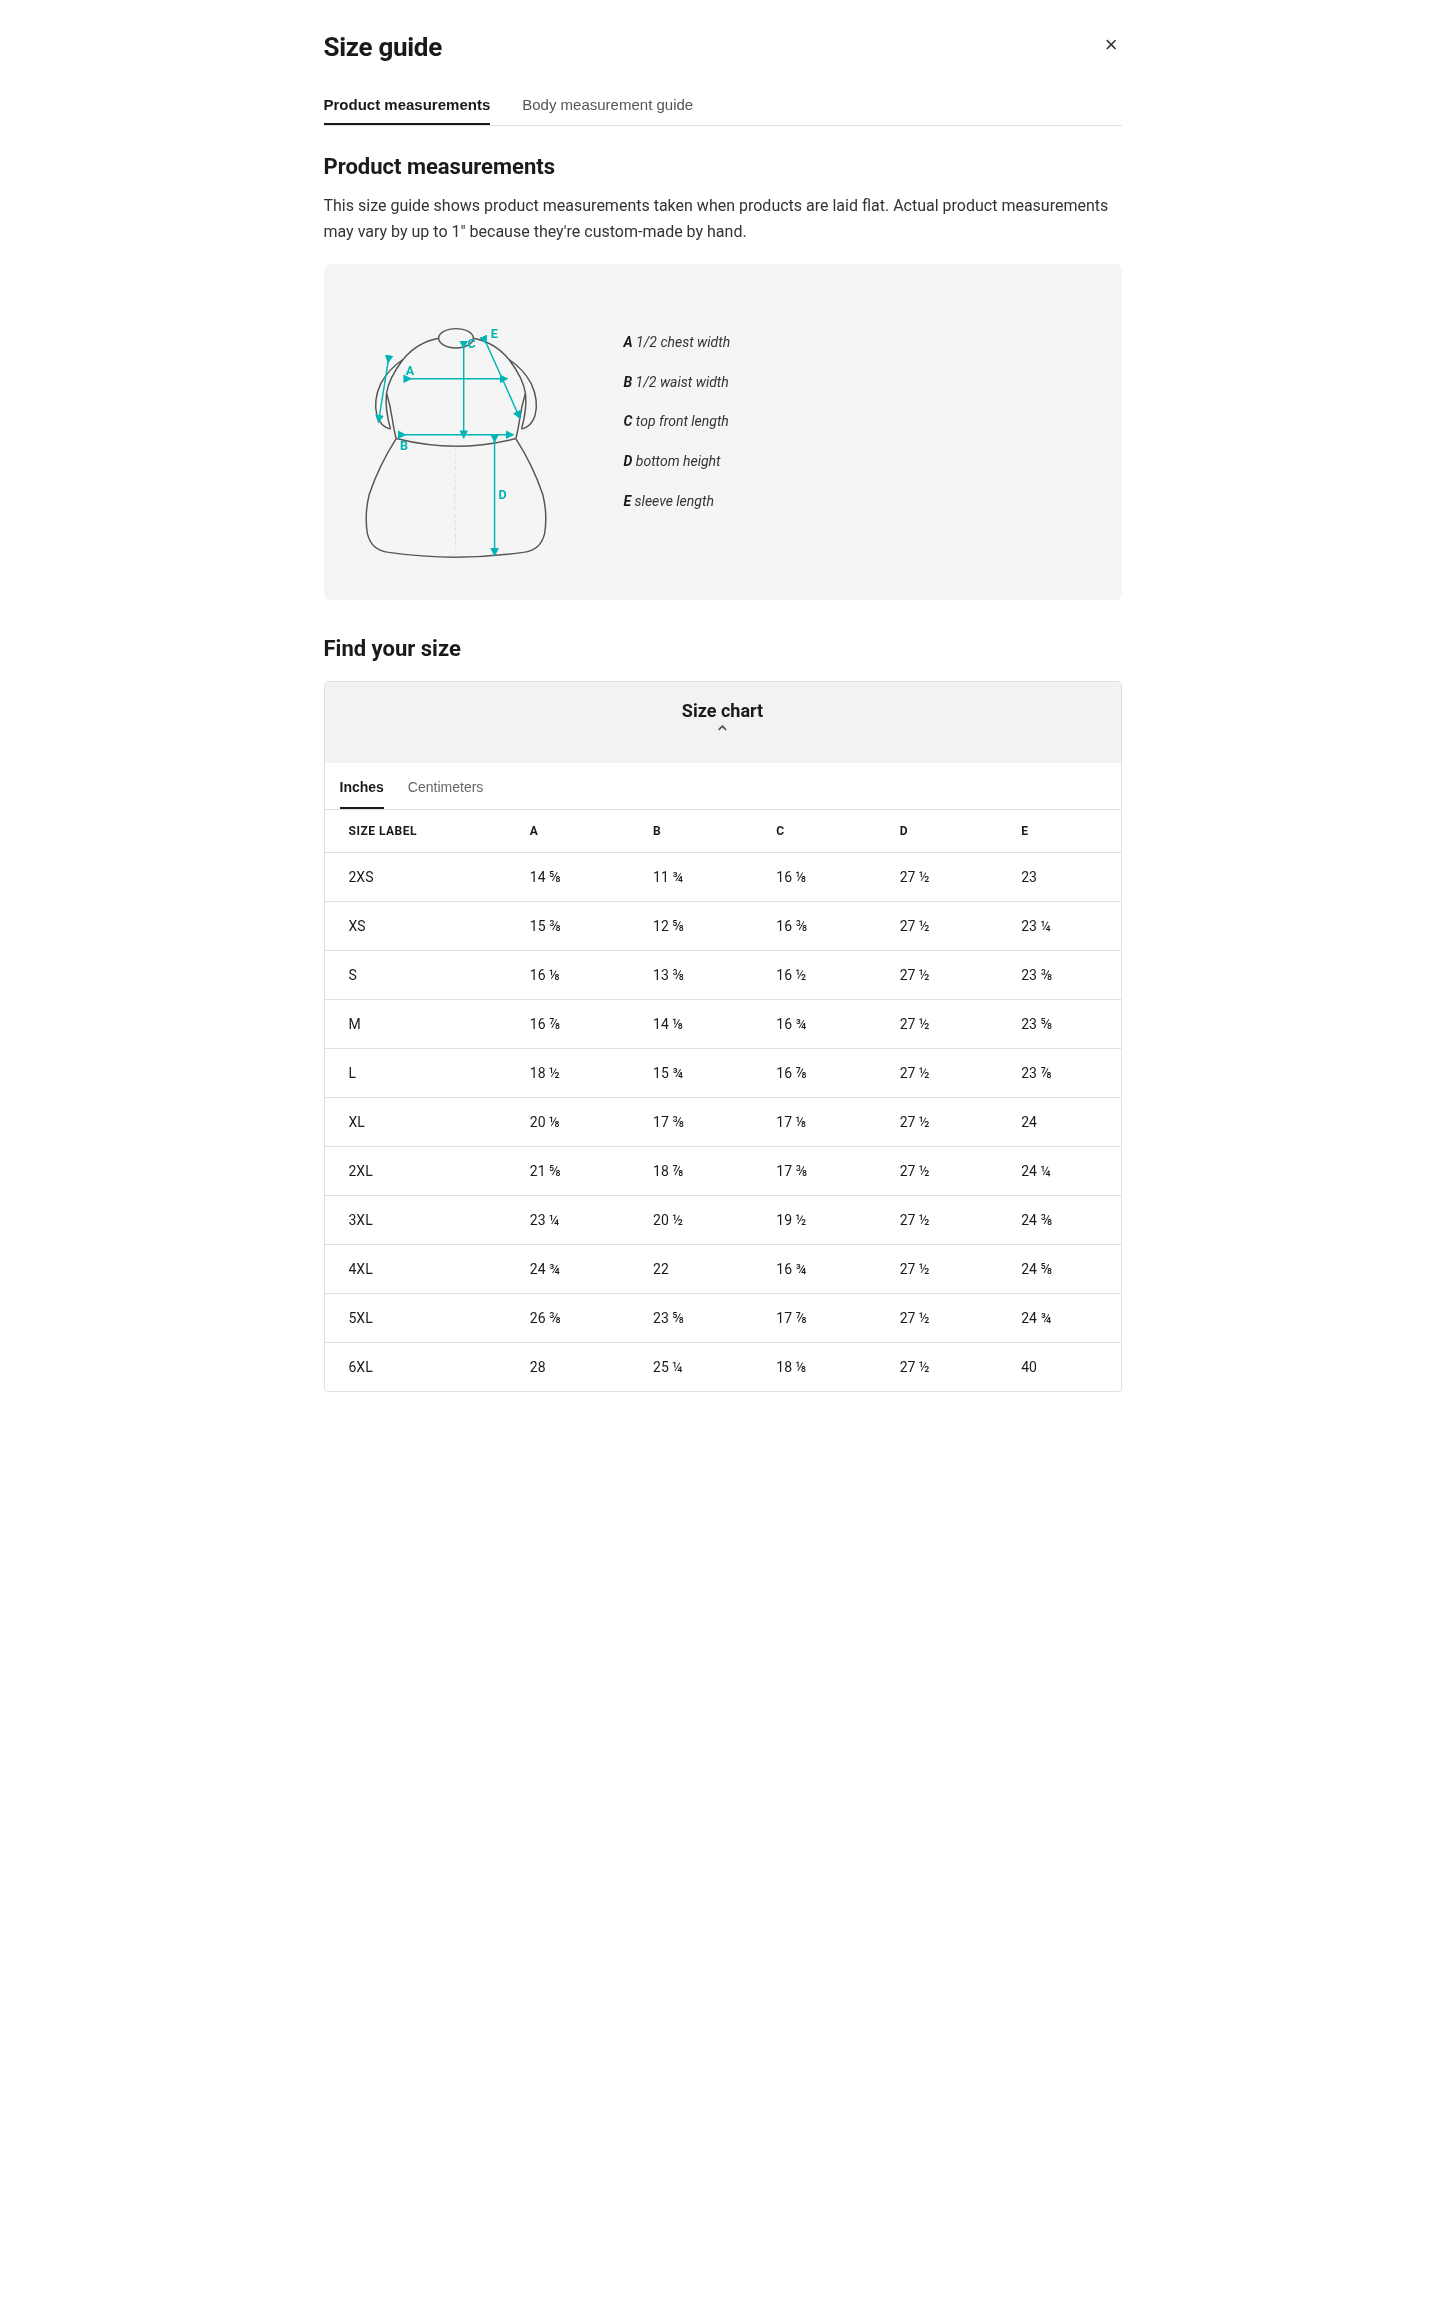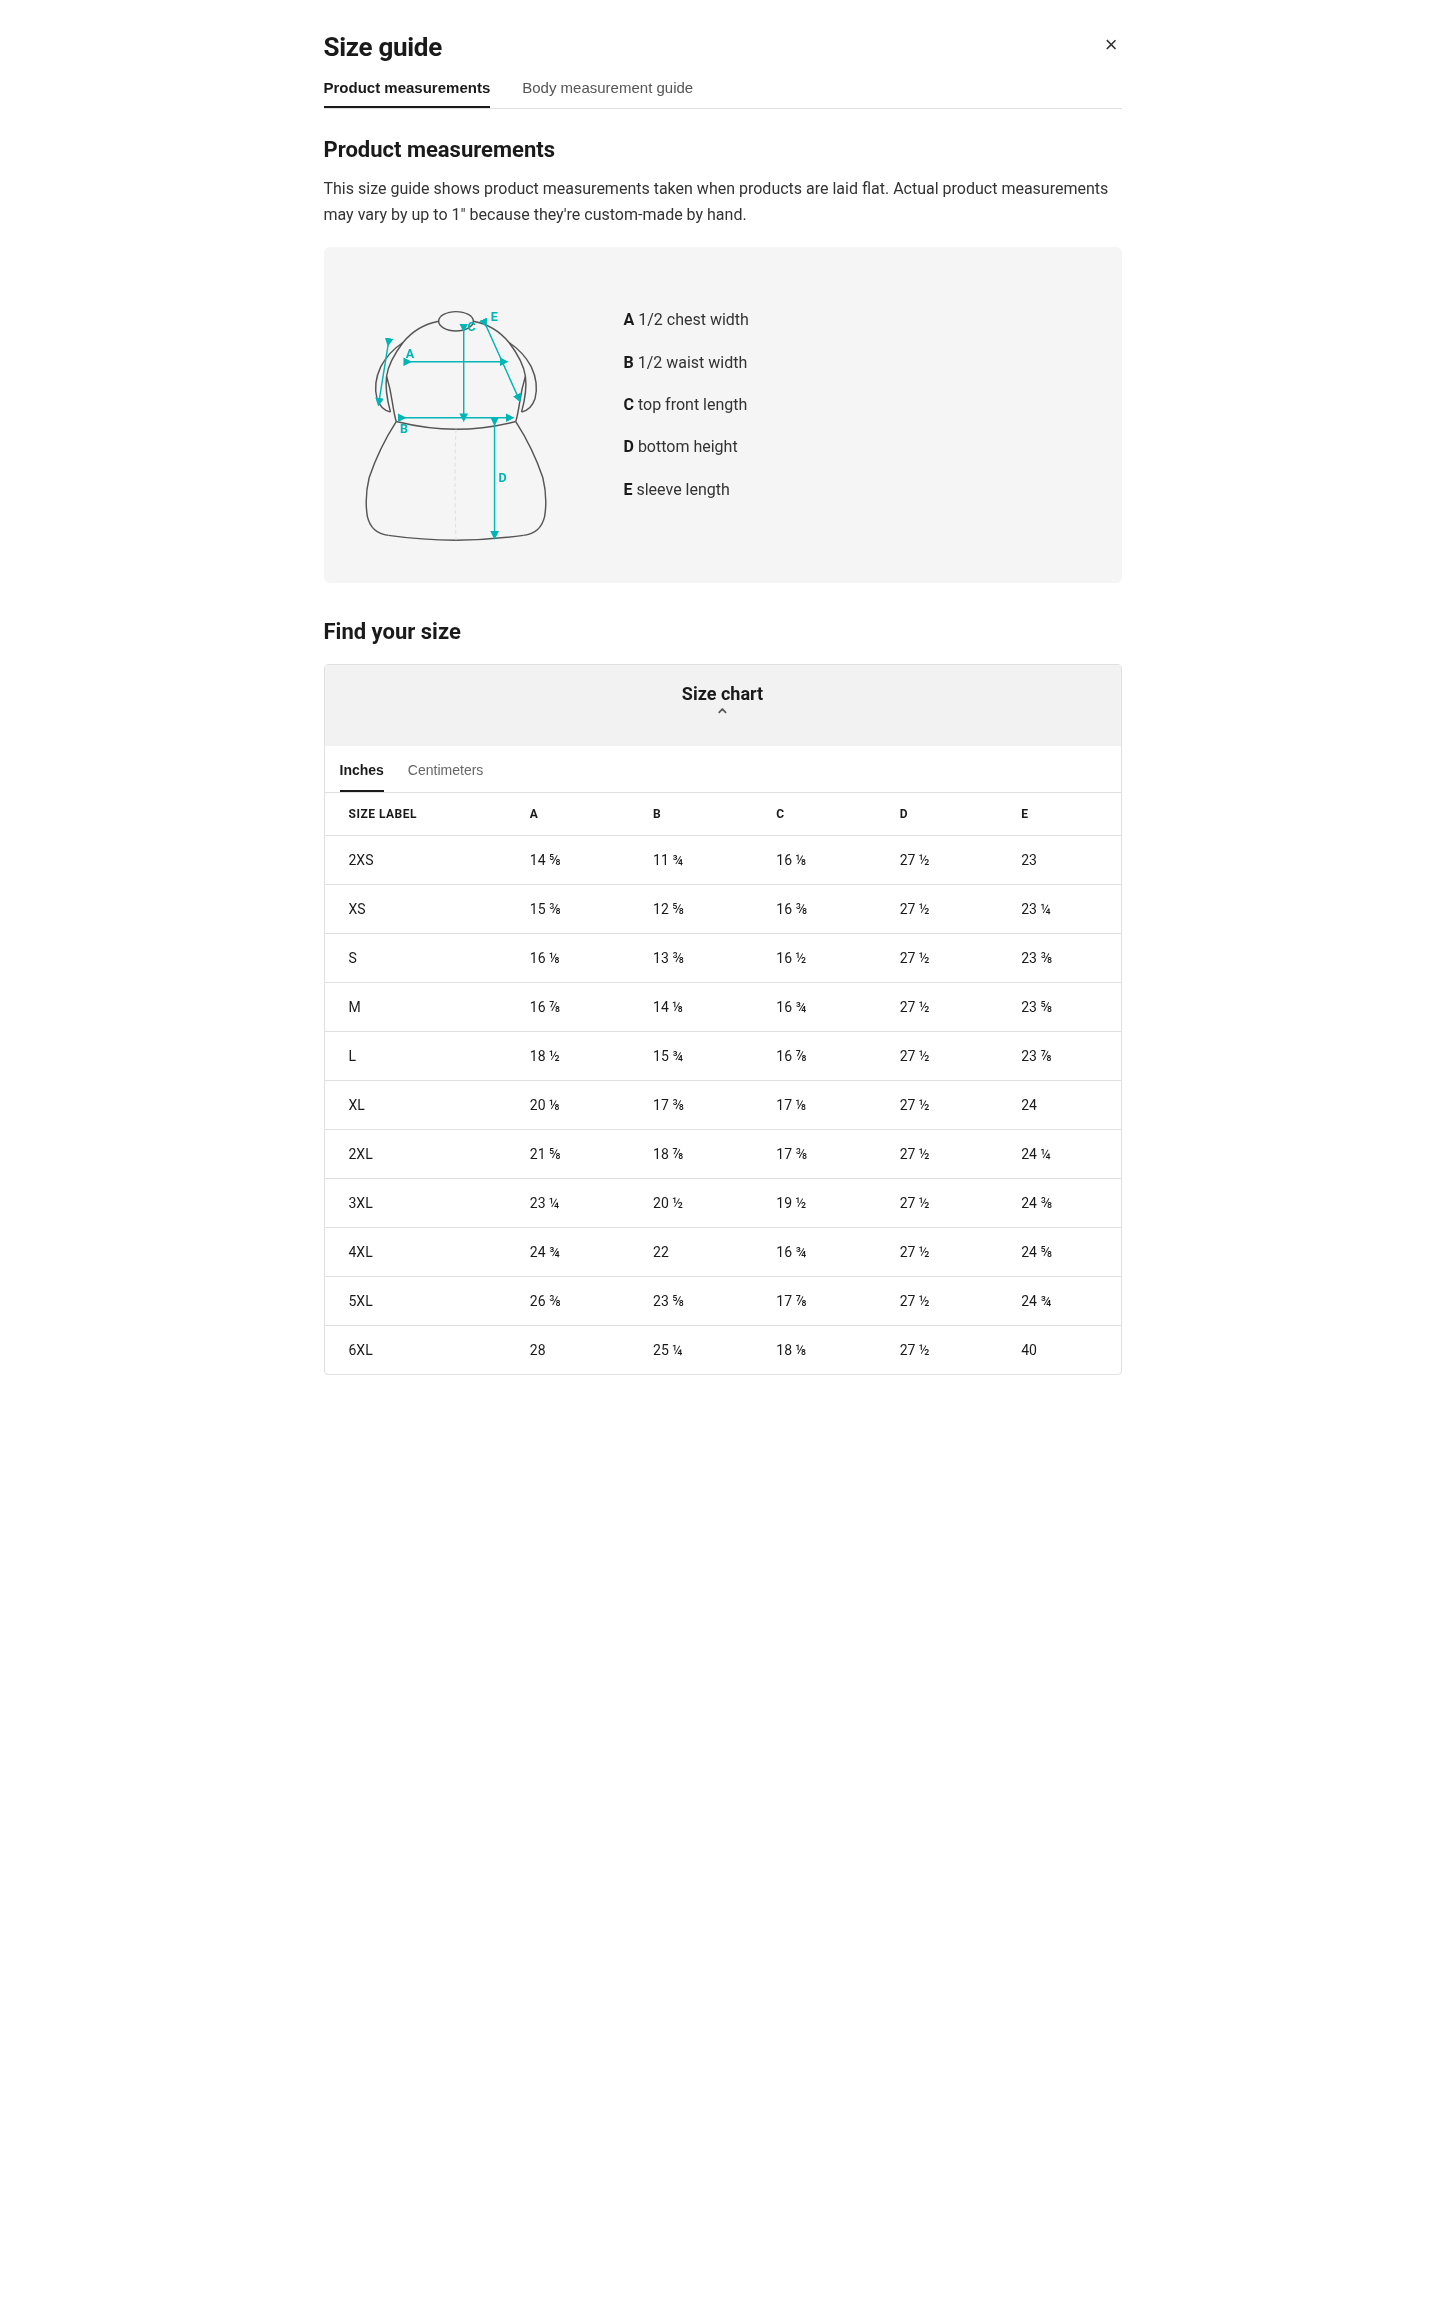--- a/index.html
+++ b/index.html
@@ -13,21 +13,21 @@
       max-width: 870px;
       margin: 0 auto;
       padding: 32px 36px 40px 36px;
       position: relative;
       background: #fff;
     }
     .modal-header {
       display: flex;
       align-items: flex-start;
       justify-content: space-between;
-      margin-bottom: 7px;
+      margin-bottom: 24px;
     }
     .modal-title {
       font-size: 26px;
       font-weight: 700;
       letter-spacing: -0.3px;
     }
     .close-btn {
       background: none;
       border: none;
       cursor: pointer;
@@ -81,24 +81,25 @@
     }
     .diagram-image {
       flex-shrink: 0;
       width: 220px;
       height: 280px;
     }
     .measurement-labels {
       flex: 1;
     }
     .measurement-item {
-      font-size: 16px;
+      font-size: 14px;
       color: #333;
       margin-bottom: 20px;
       line-height: 1.4;
+      font-style: italic;
     }
     .measurement-item .label-letter {
       font-weight: 700;
       color: #1a1a1a;
     }
     .find-size-title {
       font-size: 22px;
       font-weight: 700;
       margin-bottom: 20px;
     }

